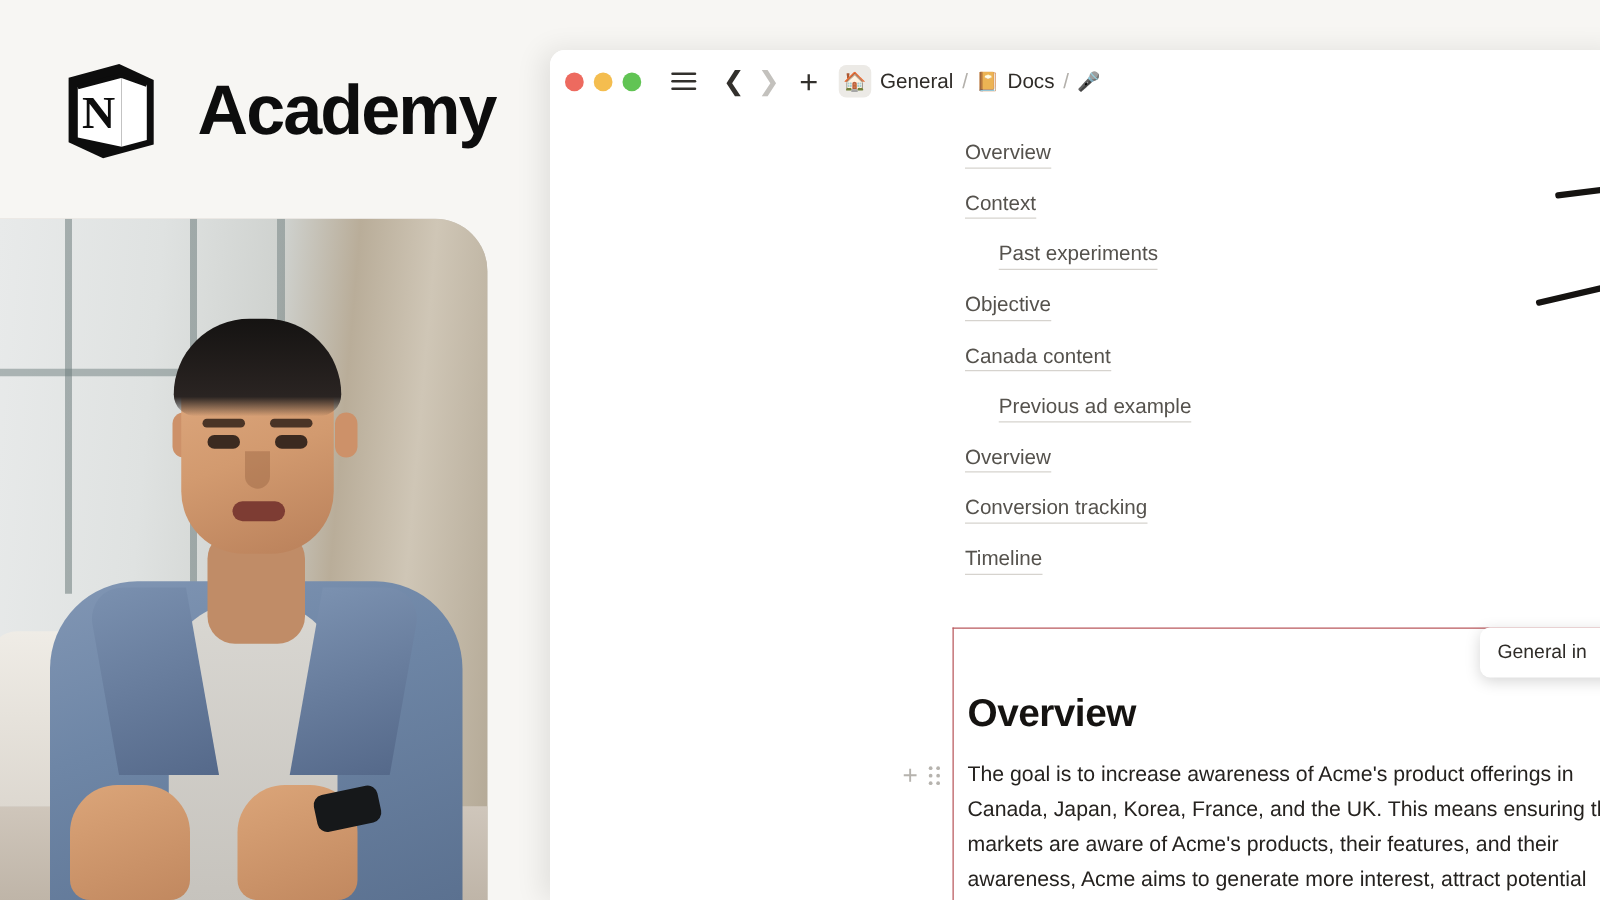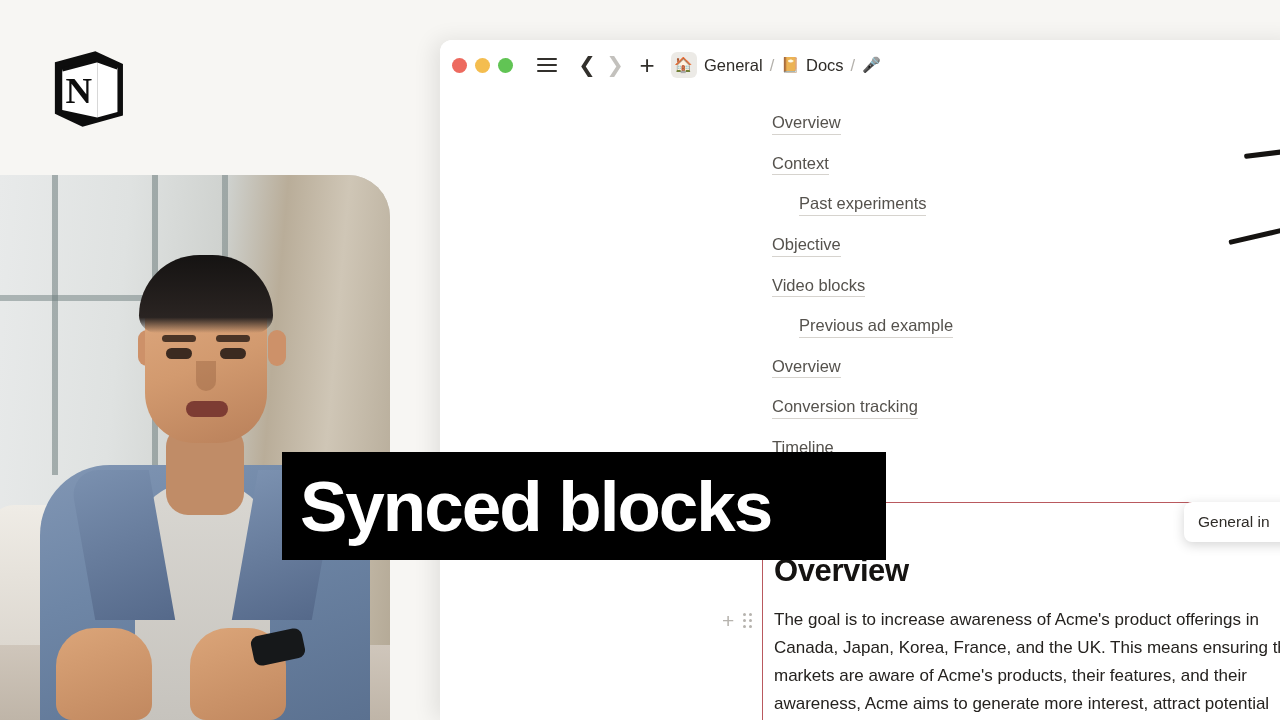--- a/index.html
+++ b/index.html
@@ -274,20 +274,21 @@
 <div id="stage">
 
   <div id="brand">
     <svg id="logo-cube" viewBox="0 0 100 100">
       <path d="M14 22 L58 10 L88 24 L88 80 L44 92 L14 78 Z" fill="#0d0d0d"></path>
       <path d="M22 30 L60 20 L60 82 L22 74 Z" fill="#ffffff"></path>
       <path d="M60 20 L82 28 L82 76 L60 82 Z" fill="#ffffff"></path>
       <path d="M22 30 L60 20 L82 28" fill="none" stroke="#0d0d0d" stroke-width="4"></path>
       <text x="40" y="66" font-family="Liberation Serif, serif" font-size="40" font-weight="bold" text-anchor="middle" fill="#0d0d0d">N</text>
     </svg>
+    <div id="brand-word">Academy</div>
   </div>
 
   <div id="video-pane">
     <div class="vid-layer" id="vid-bg-room"></div>
     <div class="vid-layer" id="vid-window-mullions"></div>
     <div class="vid-layer" id="vid-window-h"></div>
     <div class="vid-layer" id="vid-sofa"></div>
     <div class="vid-layer" id="vid-floor"></div>
 
     <div id="vid-person">
@@ -339,21 +340,21 @@
         <span class="crumb-sep">/</span>
         <span class="crumb-emoji">🎤</span>
       </div>
     </div>
 
     <div id="toc">
       <a class="toc-item">Overview</a>
       <a class="toc-item">Context</a>
       <a class="toc-item indent">Past experiments</a>
       <a class="toc-item">Objective</a>
-      <a class="toc-item">Video blocks</a>
+      <a class="toc-item">Canada content</a>
       <a class="toc-item indent">Previous ad example</a>
       <a class="toc-item">Overview</a>
       <a class="toc-item">Conversion tracking</a>
       <a class="toc-item">Timeline</a>
     </div>
 
     <div id="synced-block"></div>
 
     <div id="block-handles">
       <span id="handle-plus">+</span>
@@ -372,17 +373,14 @@
 
     <div id="editing-toast">
       <span>General in</span>
       <span id="editing-arrow">↵</span>
     </div>
   </div>
 
   <div class="stroke" id="stroke-1"></div>
   <div class="stroke" id="stroke-2"></div>
 
-  <div id="title-main">
-    <span>Synced blocks</span>
-  </div>
 
 </div>
 
 </body></html>

